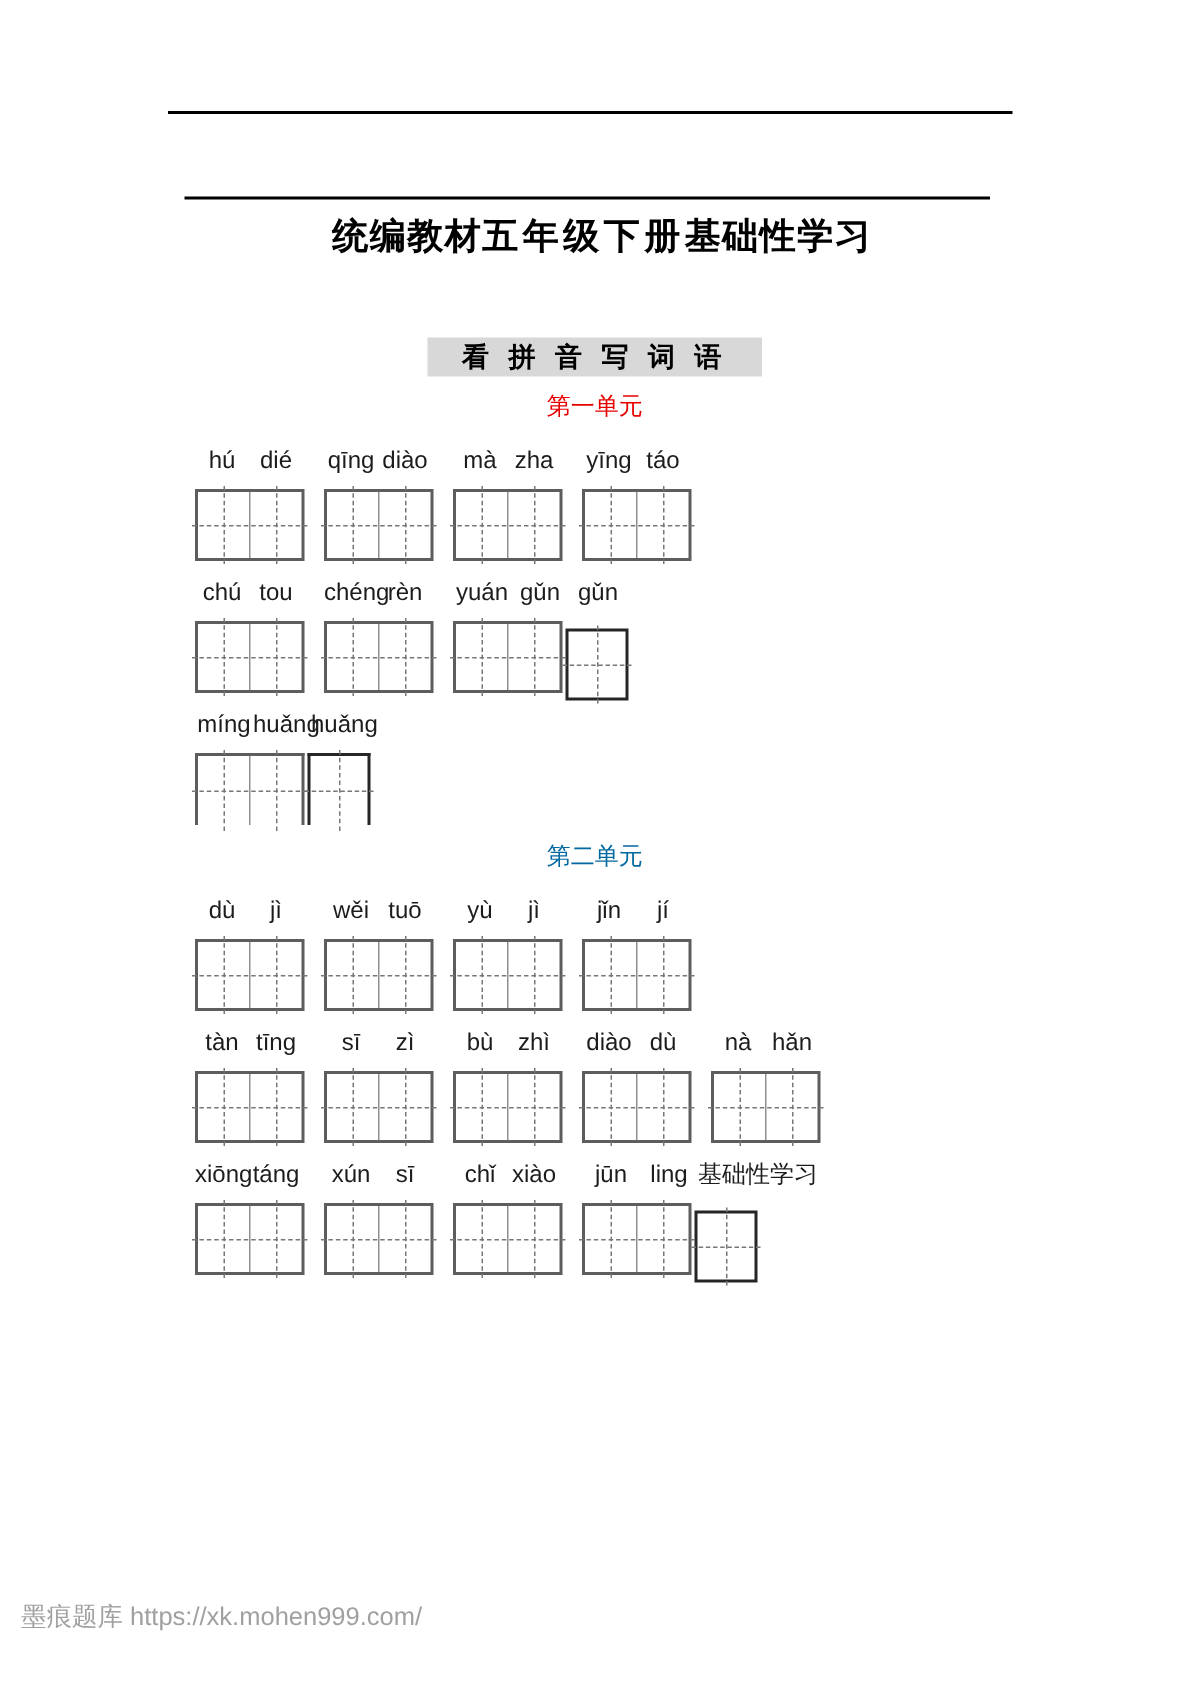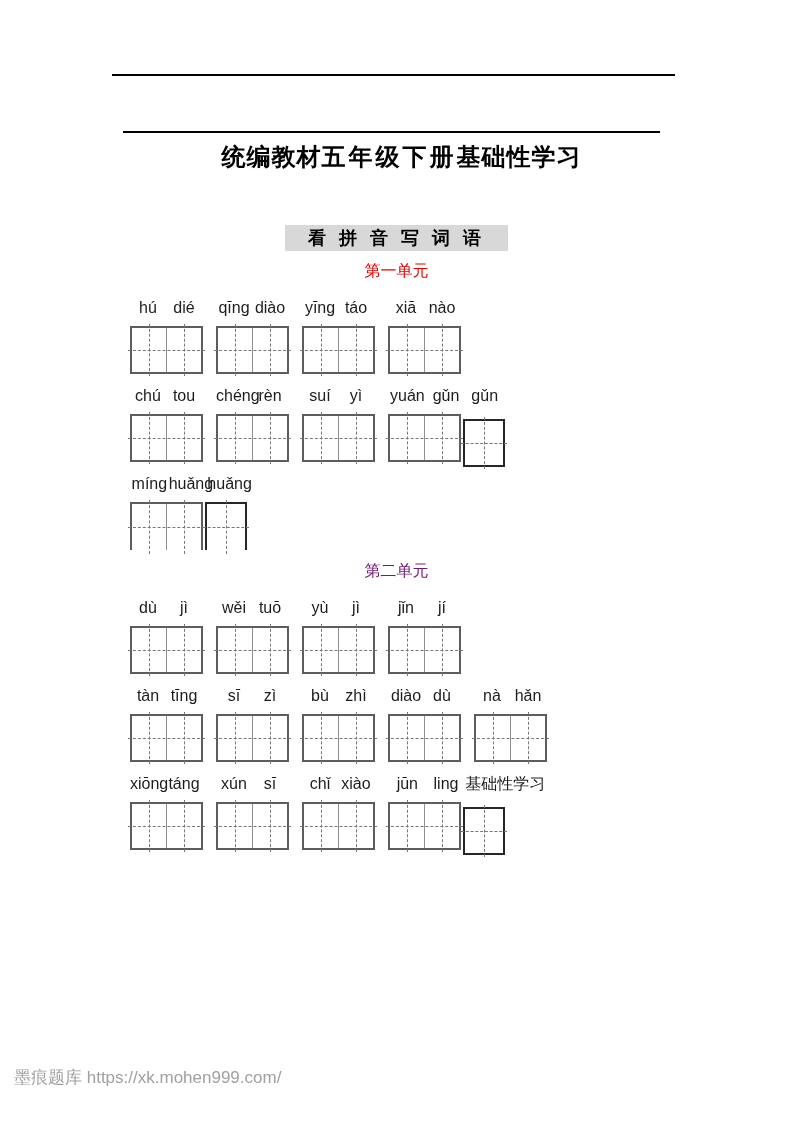--- a/index.html
+++ b/index.html
@@ -68,72 +68,60 @@
           </div>
           <div class="grid-wrap">
             <div class="gbox">
               <div class="cell"></div>
               <div class="cell"></div>
             </div>
           </div>
         </div>
         <div class="word-block">
           <div class="pinyin">
+            <span class="syll">mà</span>
+            <span class="syll">zha</span>
+          </div>
+          <div class="grid-wrap">
+            <div class="gbox">
+              <div class="cell"></div>
+              <div class="cell"></div>
+            </div>
+          </div>
+        </div>
+        <div class="word-block">
+          <div class="pinyin">
             <span class="syll">yīng</span>
             <span class="syll">táo</span>
           </div>
           <div class="grid-wrap">
             <div class="gbox">
               <div class="cell"></div>
               <div class="cell"></div>
             </div>
           </div>
         </div>
-        <div class="word-block">
-          <div class="pinyin">
-            <span class="syll">xiā</span>
-            <span class="syll">nào</span>
-          </div>
-          <div class="grid-wrap">
-            <div class="gbox">
-              <div class="cell"></div>
-              <div class="cell"></div>
-            </div>
-          </div>
-        </div>
       </div>
       <div class="word-row">
         <div class="word-block">
           <div class="pinyin">
             <span class="syll">chú</span>
             <span class="syll">tou</span>
           </div>
           <div class="grid-wrap">
             <div class="gbox">
               <div class="cell"></div>
               <div class="cell"></div>
             </div>
           </div>
         </div>
         <div class="word-block">
           <div class="pinyin">
             <span class="syll">chéng</span>
             <span class="syll">rèn</span>
-          </div>
-          <div class="grid-wrap">
-            <div class="gbox">
-              <div class="cell"></div>
-              <div class="cell"></div>
-            </div>
-          </div>
-        </div>
-        <div class="word-block">
-          <div class="pinyin">
-            <span class="syll">suí</span>
-            <span class="syll">yì</span>
           </div>
           <div class="grid-wrap">
             <div class="gbox">
               <div class="cell"></div>
               <div class="cell"></div>
             </div>
           </div>
         </div>
         <div class="word-block w3">
           <div class="pinyin">
@@ -163,21 +151,21 @@
             <div class="gbox clip">
               <div class="cell"></div>
               <div class="cell"></div>
             </div>
             <div class="gbox clip single">
               <div class="cell"></div>
             </div>
           </div>
         </div>
       </div>
-      <div class="unit-heading" style="color: #701a75;">第二单元</div>
+      <div class="unit-heading" style="color: #0369a1;">第二单元</div>
       <div class="word-row">
         <div class="word-block">
           <div class="pinyin">
             <span class="syll">dù</span>
             <span class="syll">jì</span>
           </div>
           <div class="grid-wrap">
             <div class="gbox">
               <div class="cell"></div>
               <div class="cell"></div>

